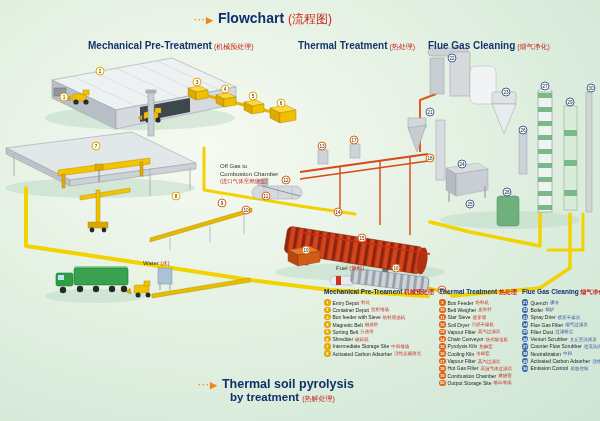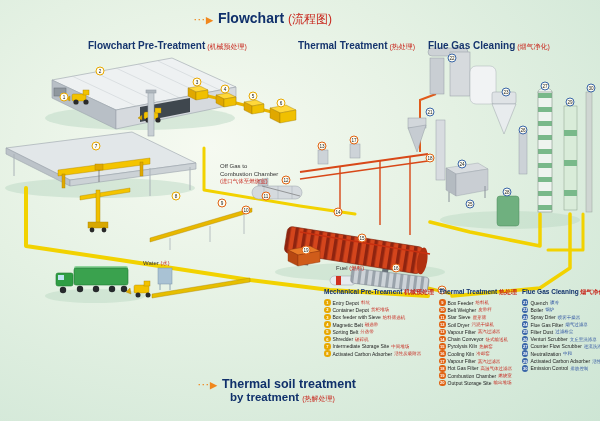--- a/index.html
+++ b/index.html
@@ -399,21 +399,21 @@
       </g>
   </svg>
 
   <div class="title-bar">
     <span class="arrow">···▶</span>
     <span class="title-text">Flowchart</span>
     <span class="title-cn">(流程图)</span>
   </div>
 
   <div class="sec-h" id="h-mech">
-    <span>Flowchart Pre-Treatment</span><span class="cn">(机械预处理)</span>
+    <span>Mechanical Pre-Treatment</span><span class="cn">(机械预处理)</span>
   </div>
   <div class="sec-h" id="h-thermal">
     <span>Thermal Treatment</span><span class="cn">(热处理)</span>
   </div>
   <div class="sec-h" id="h-flue">
     <span>Flue Gas Cleaning</span><span class="cn">(烟气净化)</span>
   </div>
 
   <div class="anno" id="off-gas">
     <div>Off Gas to</div>
@@ -587,21 +587,21 @@
           <span class="badge" style="background: rgb(58, 102, 168);">30</span>
           <span class="l-label">Emission Control</span>
           <span class="l-cn" style="color: rgb(42, 79, 160);">排放控制</span>
         </div>
       </div>
     </div>
 
   <div class="footer">
     <div class="f-line1">
       <span class="arrow">···▶</span>
-      <span>Thermal soil treatment</span>
+      <span>Thermal soil pyrolysis</span>
     </div>
     <div class="f-line2">
       <span>by treatment</span>
       <span class="cn">(热解处理)</span>
     </div>
   </div>
 
 </div>
 
 </body></html>

